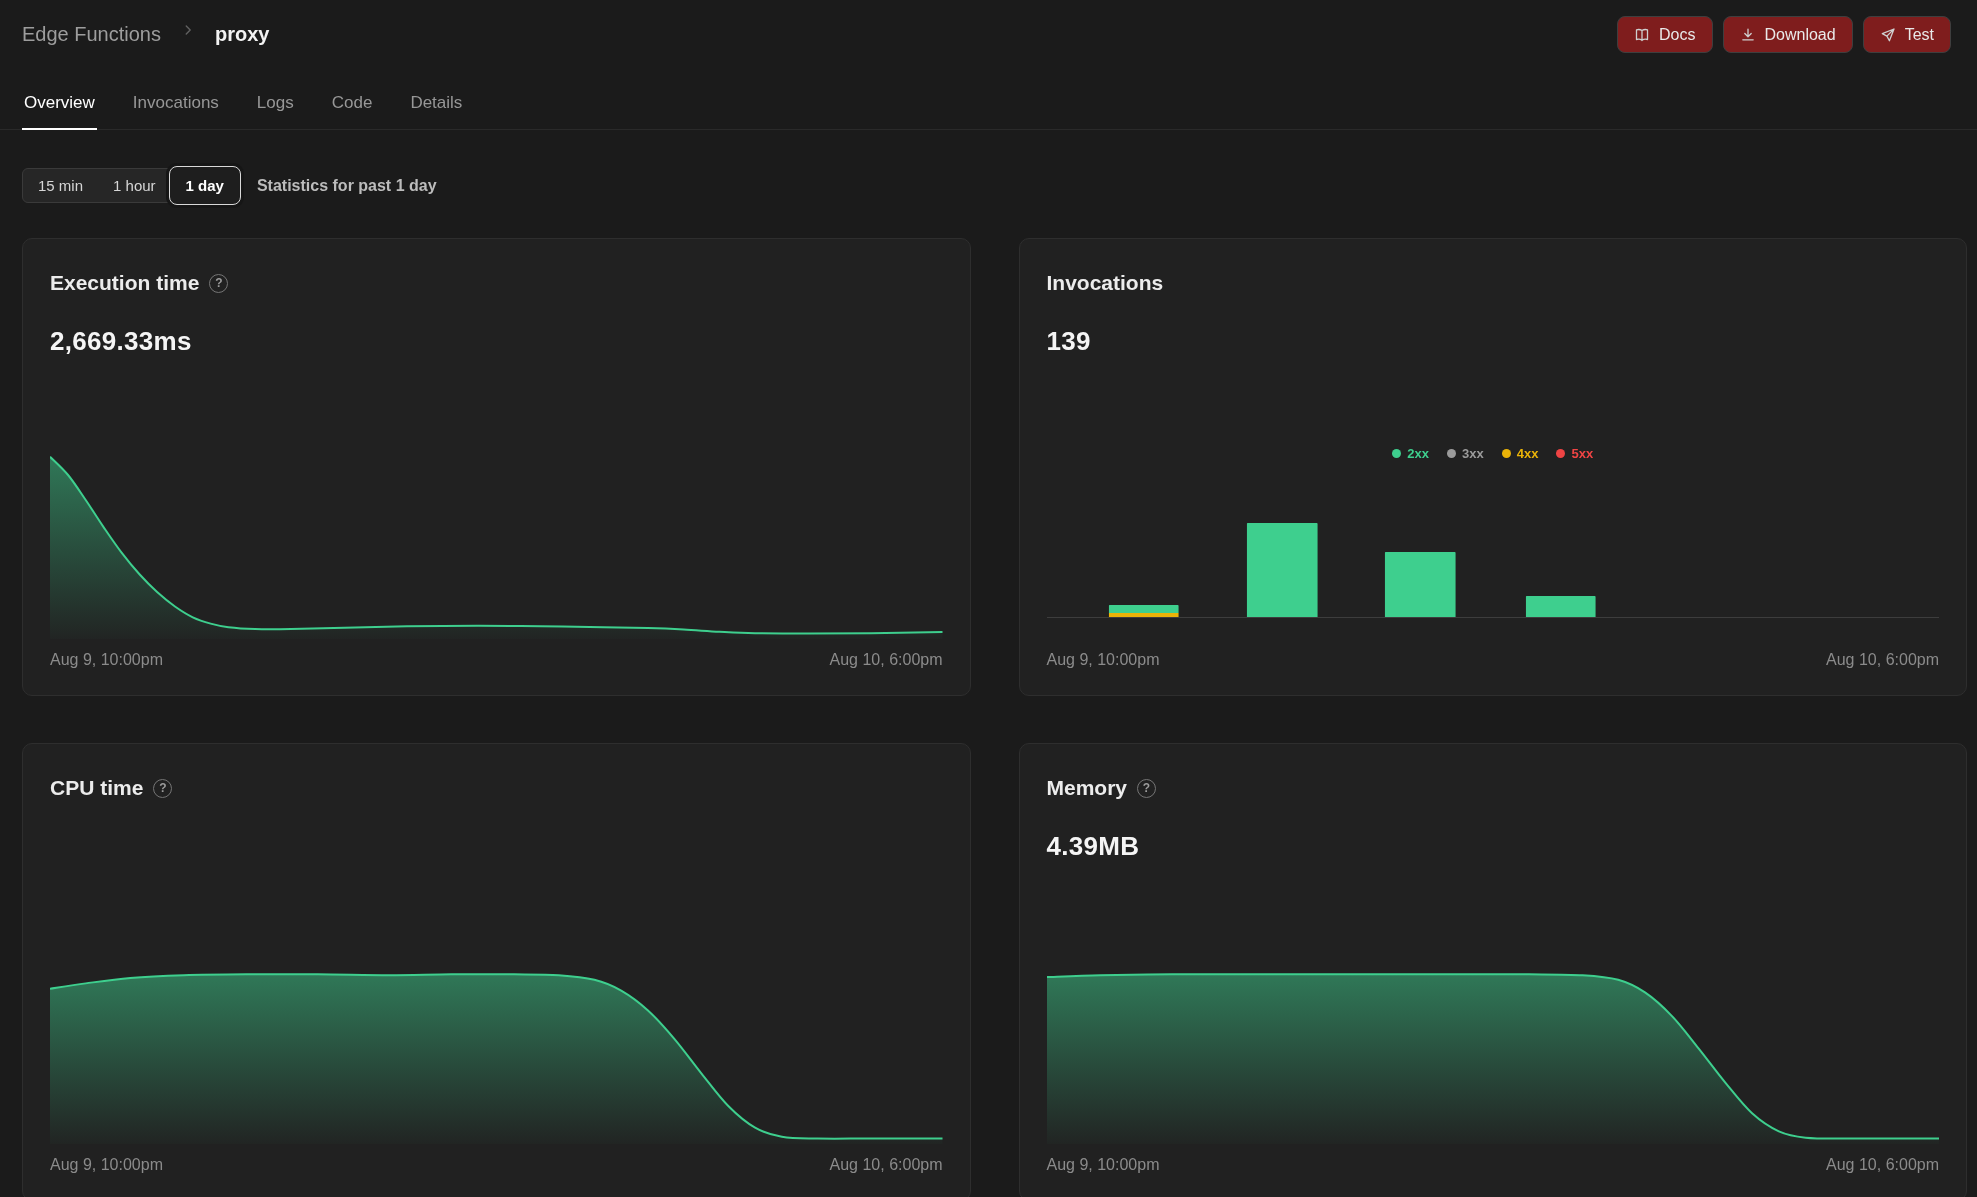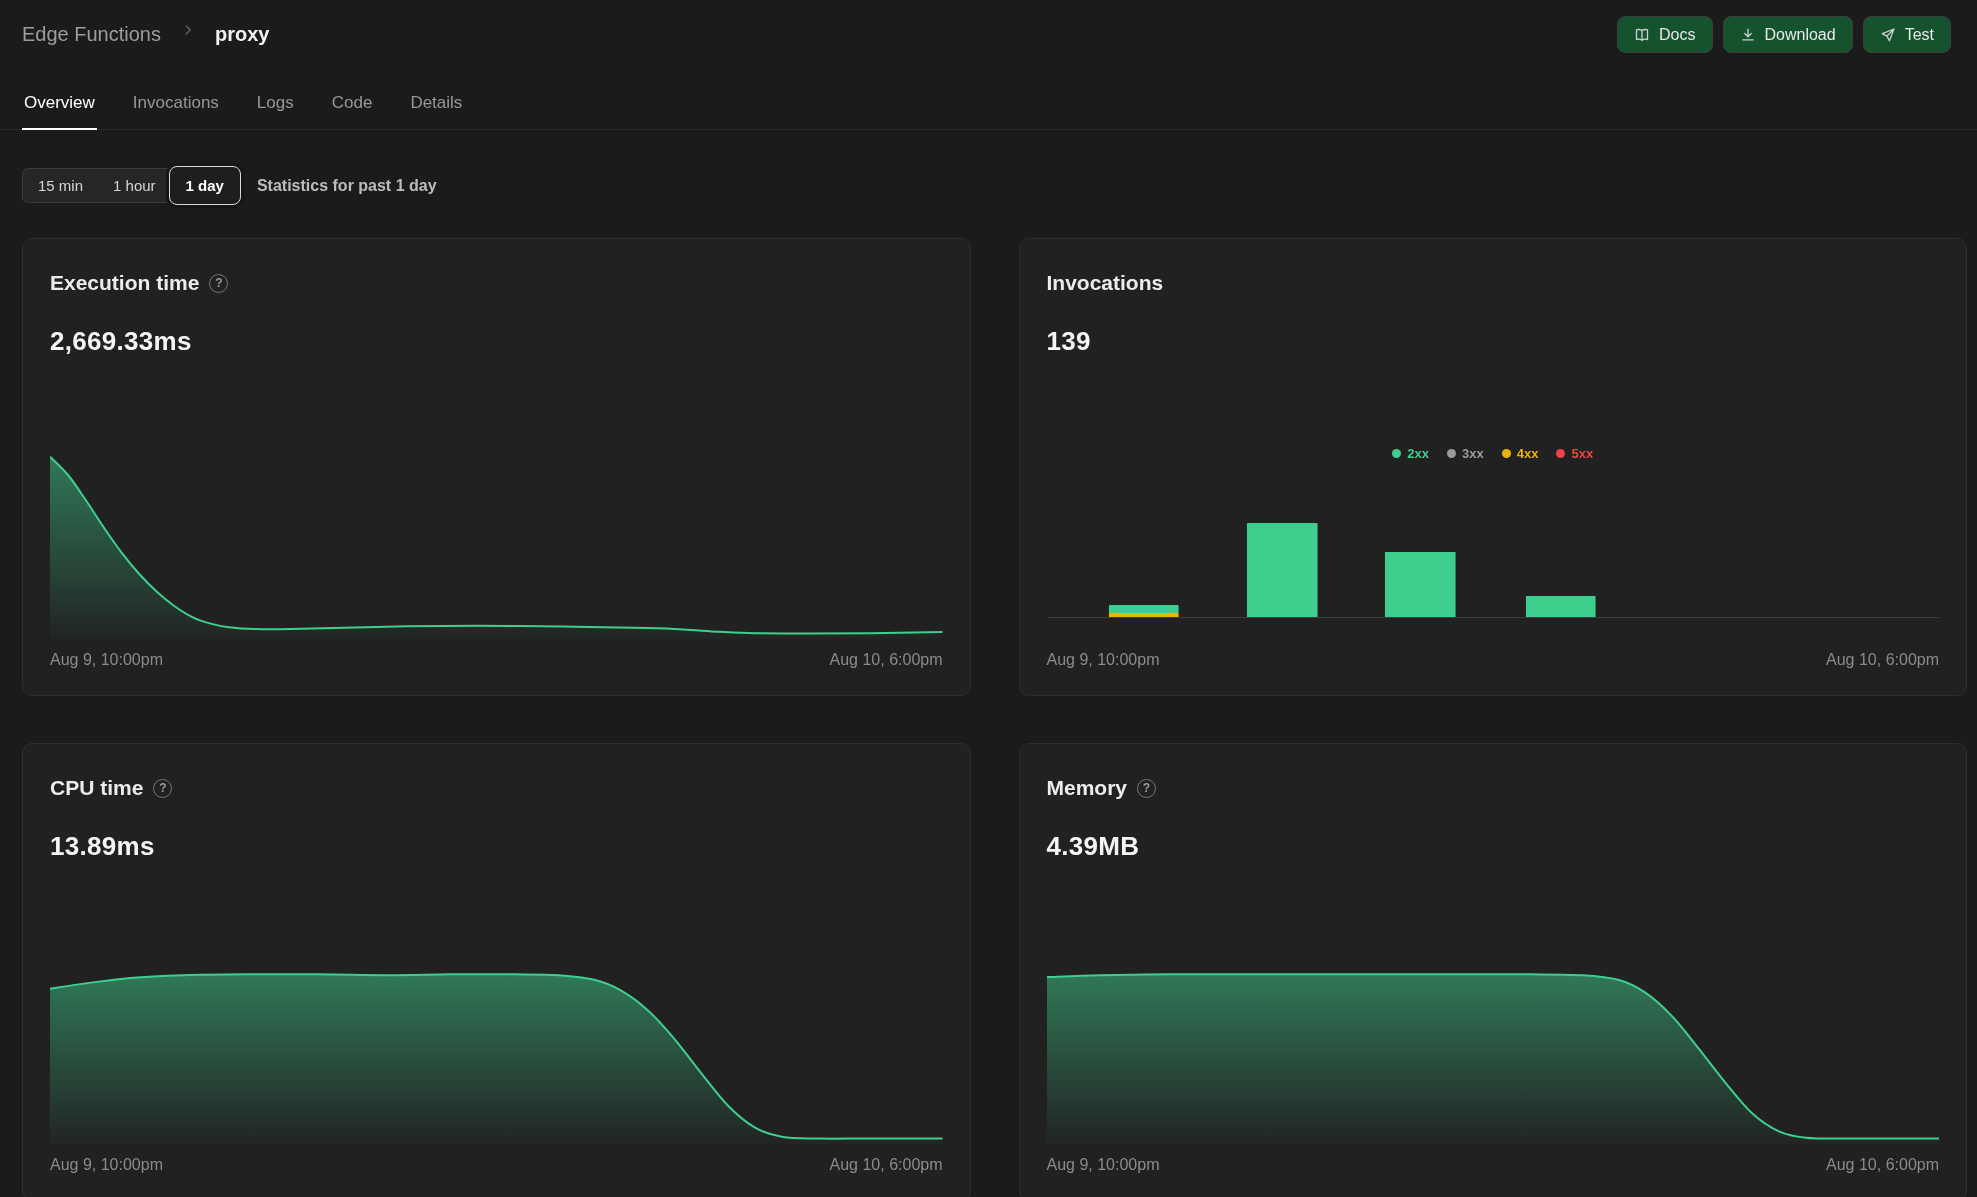--- a/index.html
+++ b/index.html
@@ -19,21 +19,21 @@
     padding: 16px 26px 0 22px;
   }
   .breadcrumb { display: flex; gap: 20px; font-size: 20px; }
   .crumb-parent { color: #9d9d9d; cursor: pointer; }
   .crumb-sep { display: flex; color: #616161; }
   .crumb-current { color: #f2f2f2; font-weight: 600; }
   .header-actions { display: flex; gap: 10px; }
   .btn {
     display: flex; align-items: center; gap: 9px;
     height: 37px; padding: 0 16px;
-    background: #14532d; border: 1px solid #3e3e3e; border-radius: 8px;
+    background: #7f1d1d; border: 1px solid #3e3e3e; border-radius: 8px;
     color: #e9e9e9; font-size: 16px; cursor: pointer;
     font-family: "Liberation Sans", sans-serif;
   }
   .btn svg { color: #cfcfcf; }
   .tabs {
     display: flex; gap: 34px;
     padding: 0 22px; margin-top: 40px;
     border-bottom: 1px solid #2a2a2a;
   }
   .tab {
@@ -226,21 +226,20 @@
       <span>Aug 9, 10:00pm</span>
       <span>Aug 10, 6:00pm</span>
     </div>
   </section>
 
   <section class="card">
     <div class="card-title-row">
       <h2 class="card-title">CPU time</h2>
       <span class="help-icon">?</span>
     </div>
-    <div class="metric">13.89ms</div>
     <div class="area-chart">
         <svg viewBox="0 0 100 100" preserveAspectRatio="none">
           <defs>
             <linearGradient id="grad2" x1="0" y1="0" x2="0" y2="1">
               <stop offset="0" stop-color="#3ecf8e" stop-opacity="0.5"></stop>
               <stop offset="1" stop-color="#3ecf8e" stop-opacity="0.02"></stop>
             </linearGradient>
           </defs>
           <path d="M 0,16.55 C 0.67,16.06 2.50,14.61 4,13.64 C 5.50,12.67 7.17,11.46 9,10.73 C 10.83,10.00 12.83,9.60 15,9.27 C 17.17,8.95 19.50,8.87 22,8.79 C 24.50,8.71 27.33,8.71 30,8.79 C 32.67,8.87 35.50,9.27 38,9.27 C 40.50,9.27 42.67,8.87 45,8.79 C 47.33,8.71 50.00,8.71 52,8.79 C 54.00,8.87 55.50,8.79 57,9.27 C 58.50,9.76 59.83,10.33 61,11.70 C 62.17,13.07 63.00,14.77 64,17.52 C 65.00,20.27 66.00,23.82 67,28.19 C 68.00,32.55 69.00,38.05 70,43.71 C 71.00,49.37 72.00,56.16 73,62.14 C 74.00,68.12 75.00,74.75 76,79.60 C 77.00,84.45 78.00,88.49 79,91.24 C 80.00,93.99 80.83,95.12 82,96.09 C 83.17,97.06 84.33,96.90 86,97.06 C 87.67,97.22 89.67,97.06 92,97.06 C 94.33,97.06 98.67,97.06 100,97.06 L 100,100 L 0,100 Z" fill="url(#grad2)"></path>
           <path d="M 0,16.55 C 0.67,16.06 2.50,14.61 4,13.64 C 5.50,12.67 7.17,11.46 9,10.73 C 10.83,10.00 12.83,9.60 15,9.27 C 17.17,8.95 19.50,8.87 22,8.79 C 24.50,8.71 27.33,8.71 30,8.79 C 32.67,8.87 35.50,9.27 38,9.27 C 40.50,9.27 42.67,8.87 45,8.79 C 47.33,8.71 50.00,8.71 52,8.79 C 54.00,8.87 55.50,8.79 57,9.27 C 58.50,9.76 59.83,10.33 61,11.70 C 62.17,13.07 63.00,14.77 64,17.52 C 65.00,20.27 66.00,23.82 67,28.19 C 68.00,32.55 69.00,38.05 70,43.71 C 71.00,49.37 72.00,56.16 73,62.14 C 74.00,68.12 75.00,74.75 76,79.60 C 77.00,84.45 78.00,88.49 79,91.24 C 80.00,93.99 80.83,95.12 82,96.09 C 83.17,97.06 84.33,96.90 86,97.06 C 87.67,97.22 89.67,97.06 92,97.06 C 94.33,97.06 98.67,97.06 100,97.06" fill="none" stroke="#3ecf8e" stroke-width="2" vector-effect="non-scaling-stroke"></path>

